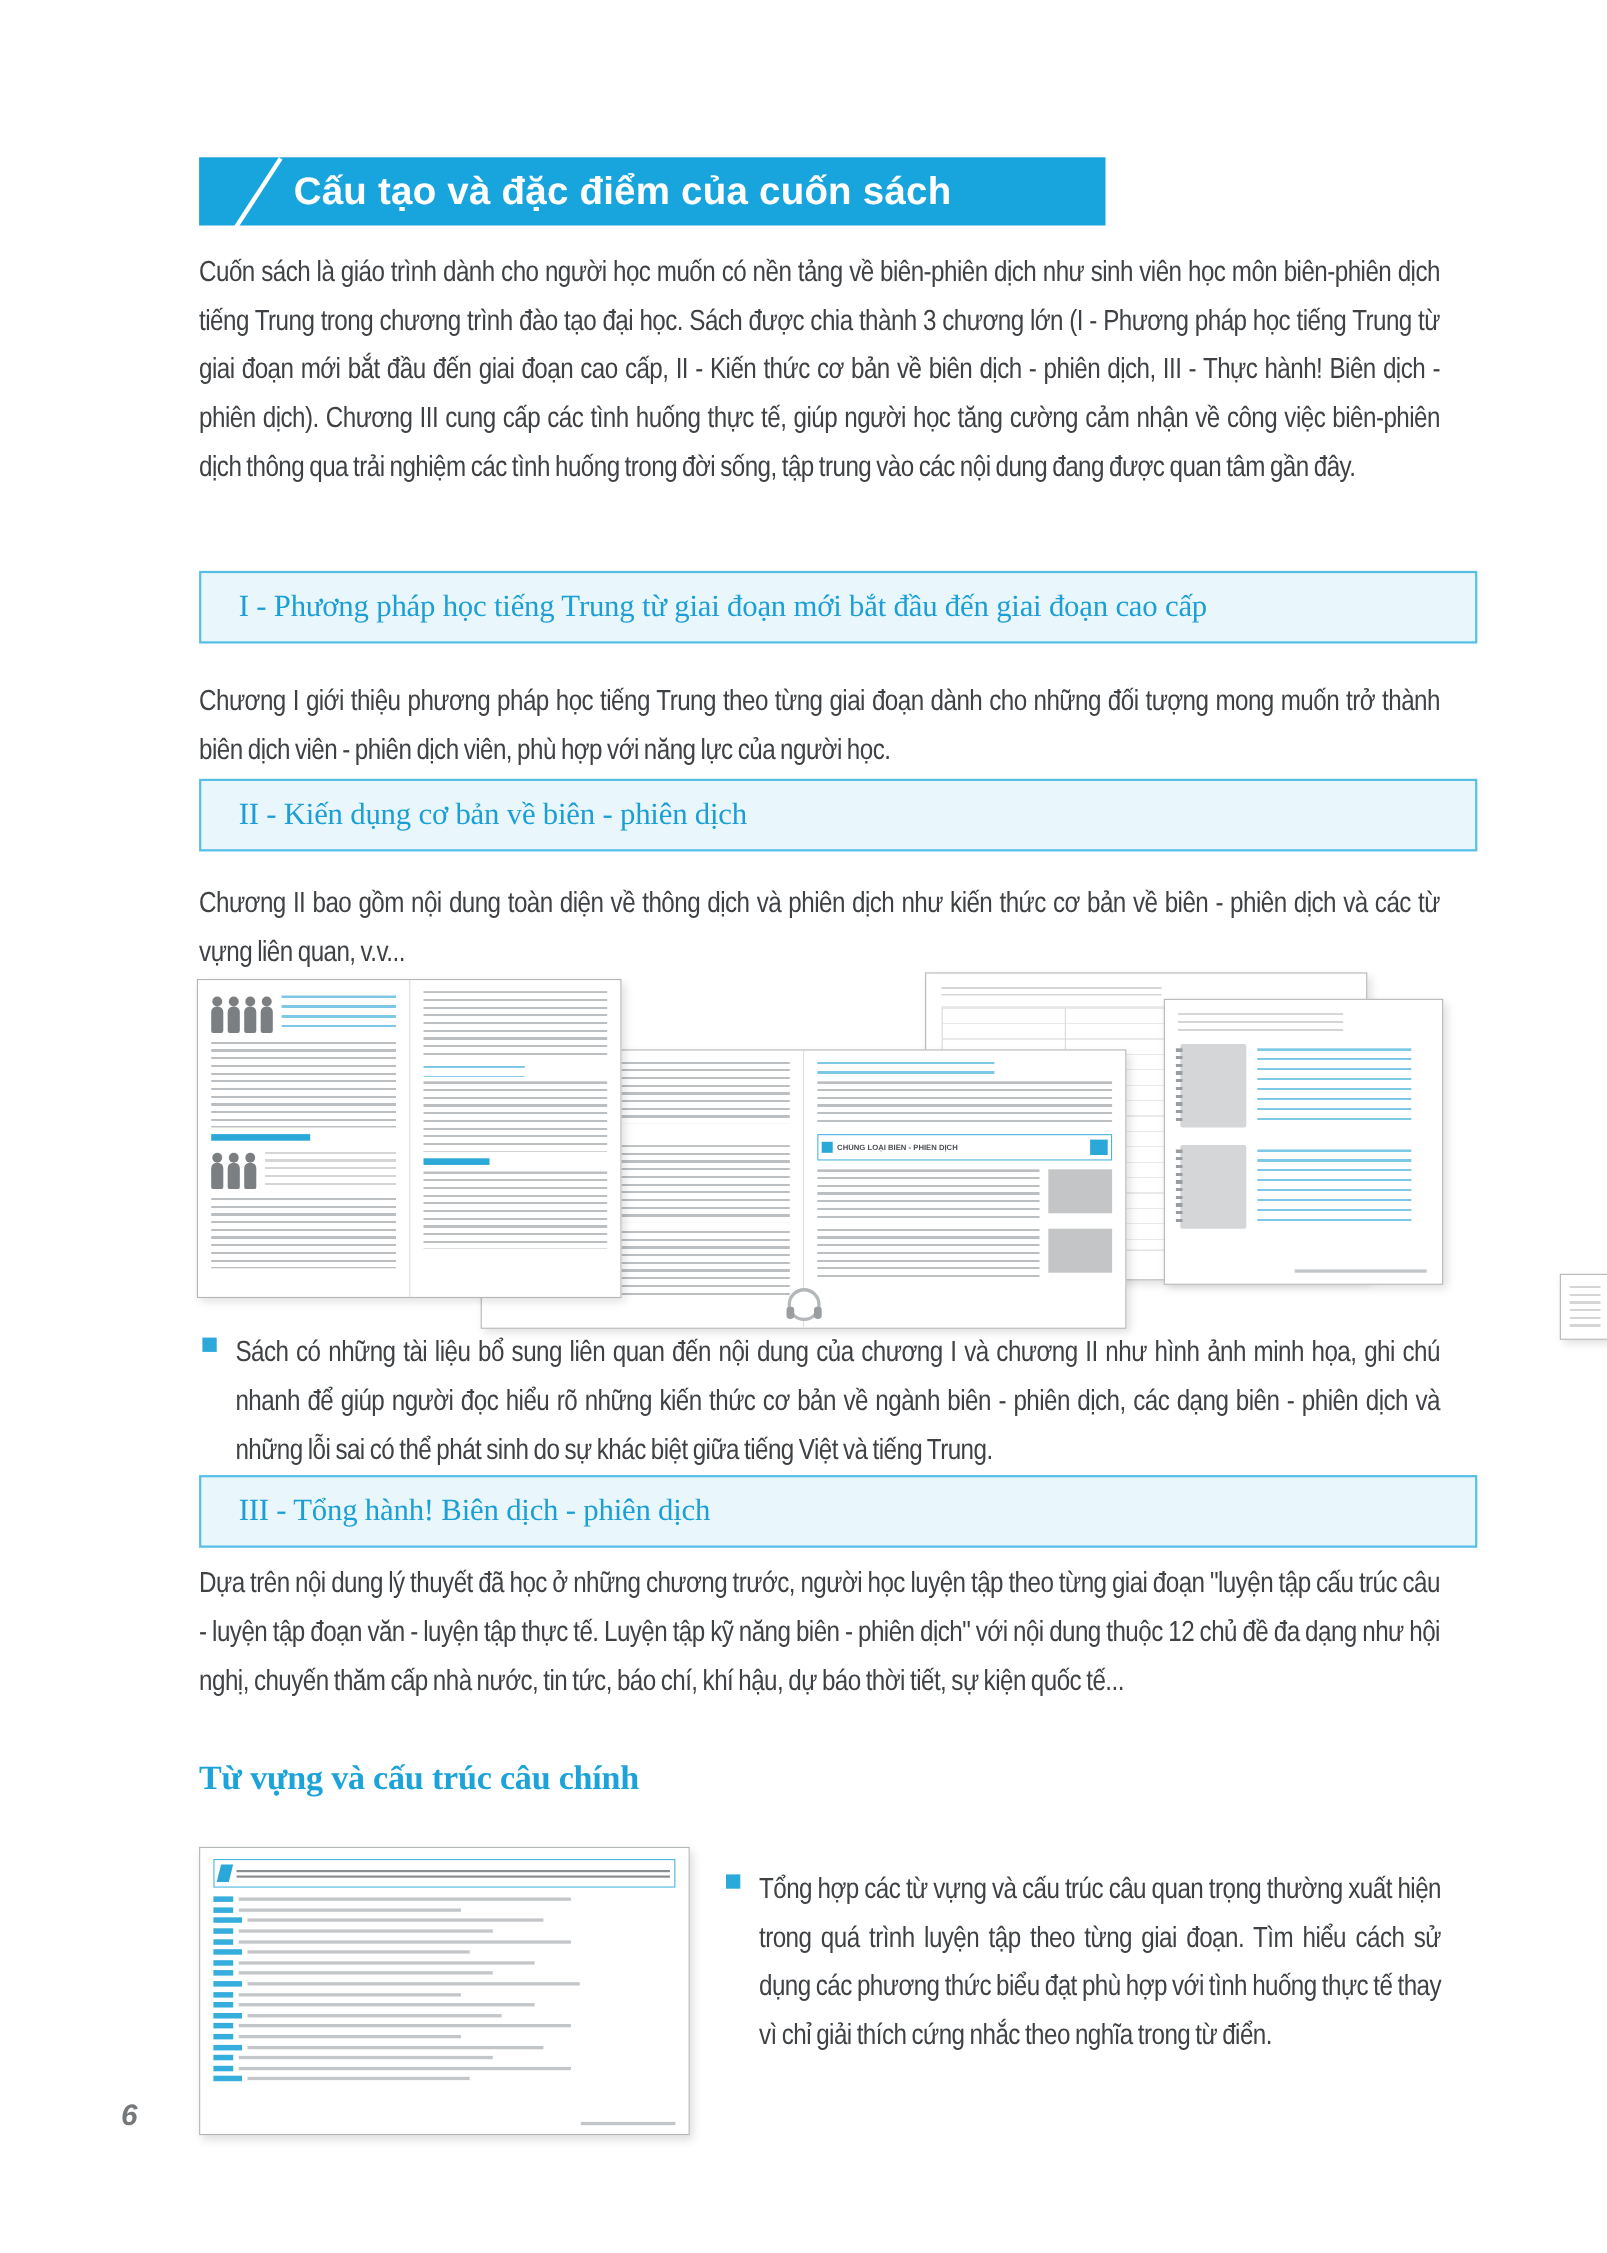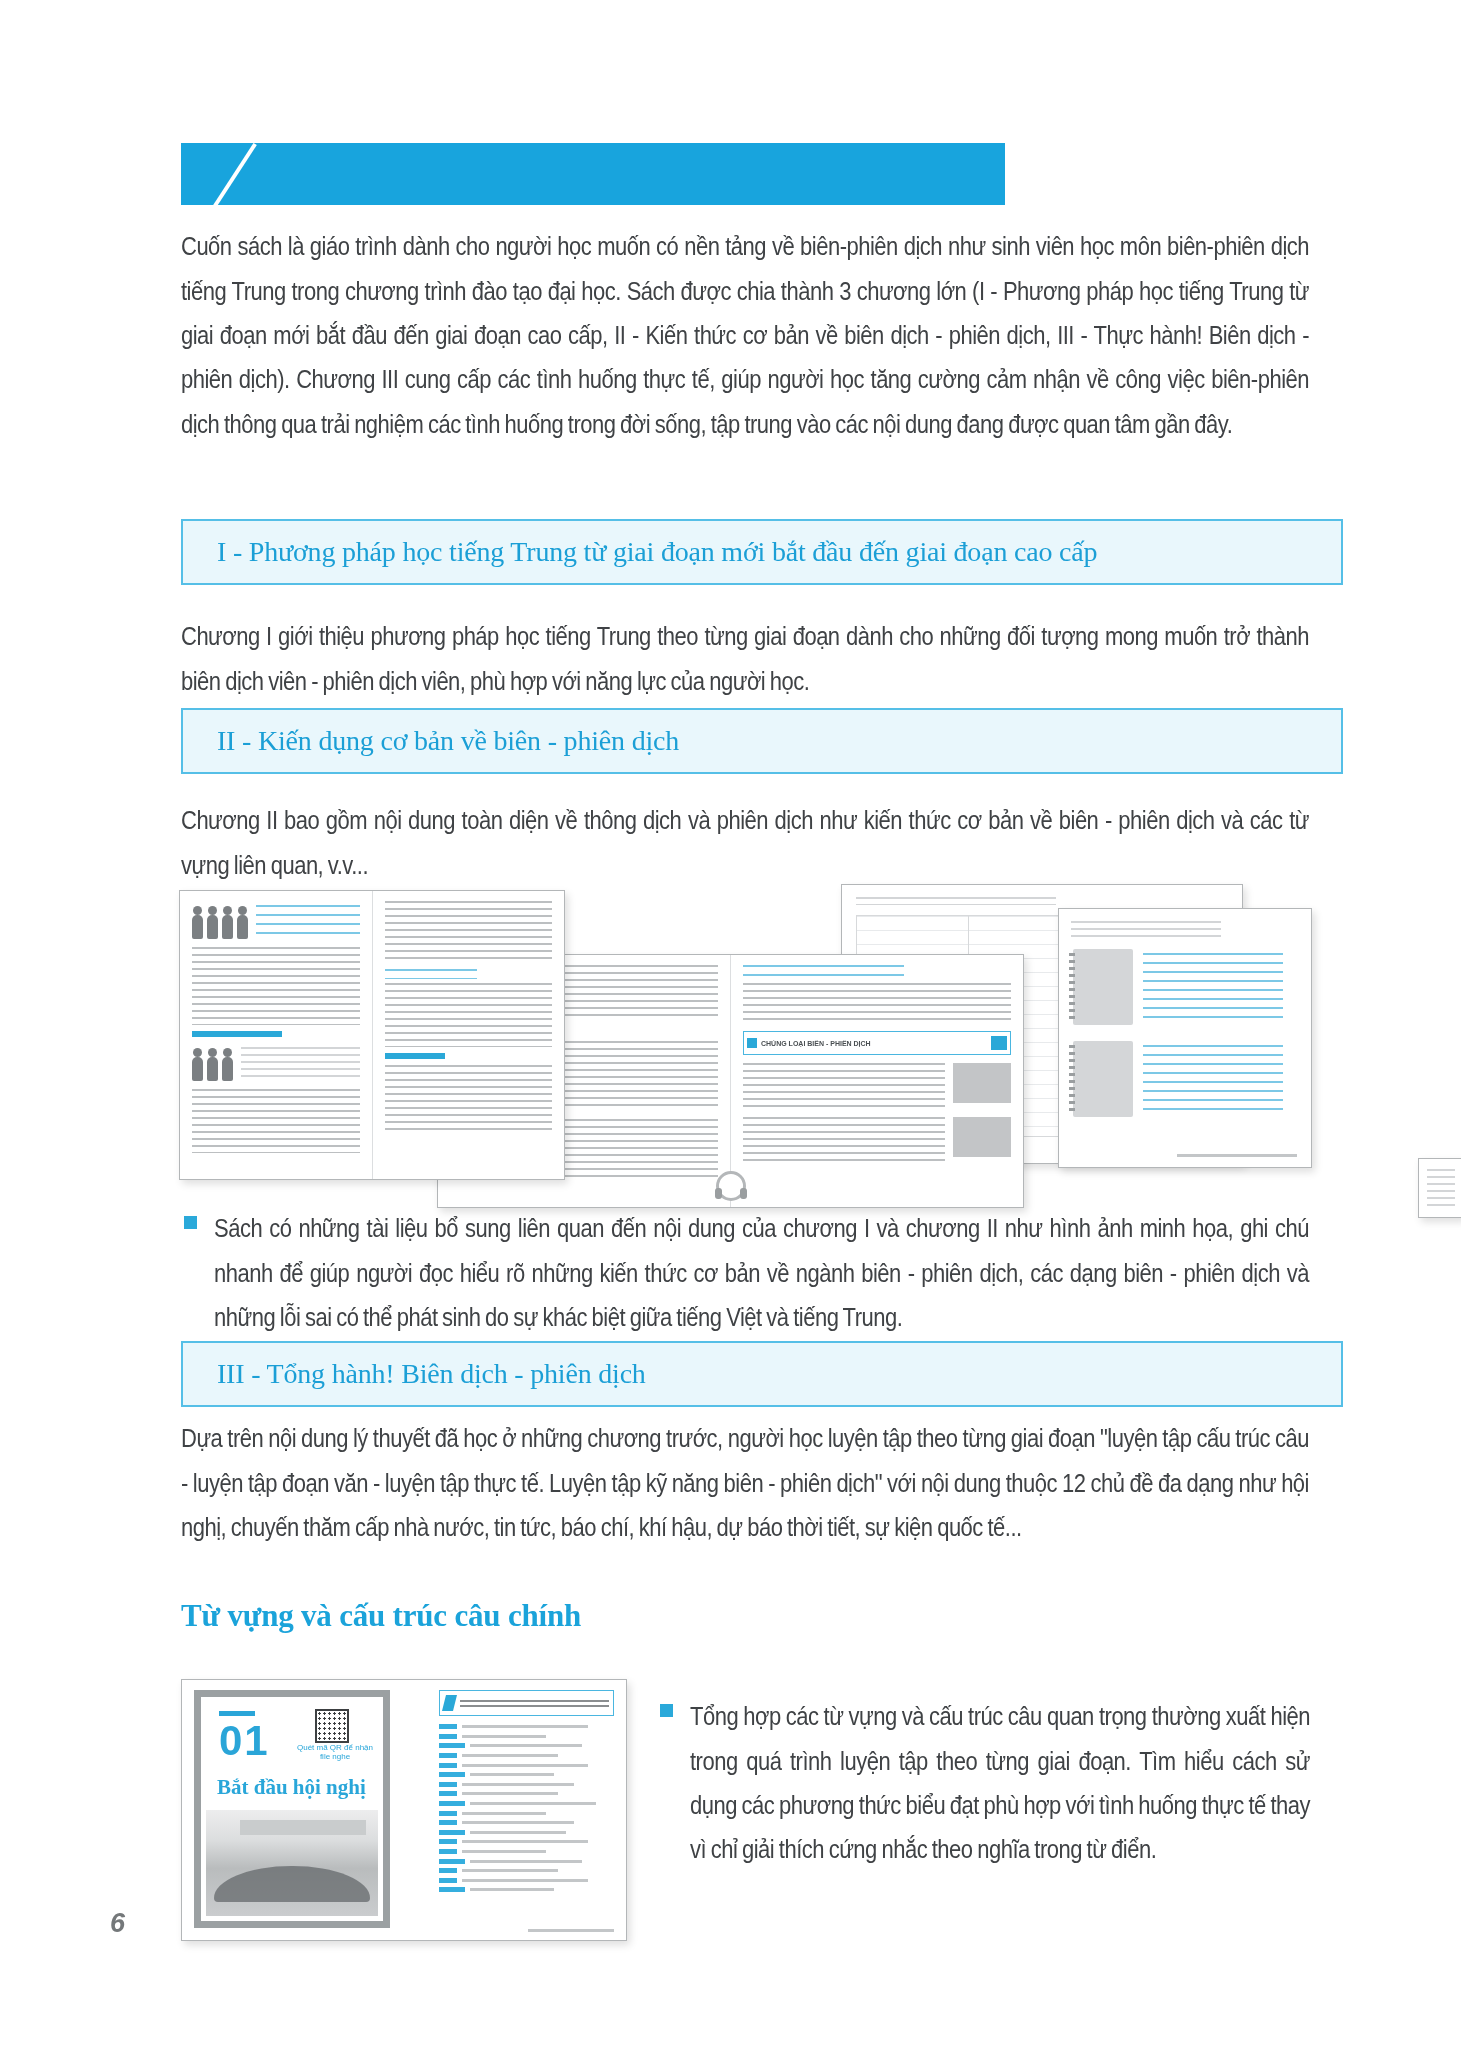--- a/index.html
+++ b/index.html
@@ -85,20 +85,21 @@
   .vrow:nth-child(4n+1) .vtx{width:72%;}
   .vrow:nth-child(4n+2) .vtx{width:48%;}
   .vrow:nth-child(4n+3) .vtx{width:64%;}
   .vfoot{position:absolute;bottom:8px;right:12px;width:86px;height:3px;background:#c3c6c8;}
 </style>
 </head>
 <body>
 
 <div class="abs banner">
   <div class="slash"></div>
+  <div class="btitle">Cấu tạo và đặc điểm của cuốn sách</div>
 </div>
 
 <div class="abs tx" style="left:181px;top:224px;width:1128px;">Cuốn sách là giáo trình dành cho người học muốn có nền tảng về biên-phiên dịch như sinh viên học môn biên-phiên dịch tiếng Trung trong chương trình đào tạo đại học. Sách được chia thành 3 chương lớn (I - Phương pháp học tiếng Trung từ giai đoạn mới bắt đầu đến giai đoạn cao cấp, II - Kiến thức cơ bản về biên dịch - phiên dịch, III - Thực hành! Biên dịch - phiên dịch). Chương III cung cấp các tình huống thực tế, giúp người học tăng cường cảm nhận về công việc biên-phiên dịch thông qua trải nghiệm các tình huống trong đời sống, tập trung vào các nội dung đang được quan tâm gần đây.</div>
 
 <div class="abs secbox" style="left:181px;top:519px;">
   <span class="slabel">I - Phương pháp học tiếng Trung từ giai đoạn mới bắt đầu đến giai đoạn cao cấp</span>
 </div>
 <div class="abs tx" style="left:181px;top:614px;width:1128px;">Chương I giới thiệu phương pháp học tiếng Trung theo từng giai đoạn dành cho những đối tượng mong muốn trở thành biên dịch viên - phiên dịch viên, phù hợp với năng lực của người học.</div>
 
 <div class="abs secbox" style="left:181px;top:708px;">
@@ -205,30 +206,20 @@
 </div>
 
 <div class="abs secbox" style="left:181px;top:1341px;">
   <span class="slabel">III - Tổng hành! Biên dịch - phiên dịch</span>
 </div>
 <div class="abs tx" style="left:181px;top:1416px;width:1128px;">Dựa trên nội dung lý thuyết đã học ở những chương trước, người học luyện tập theo từng giai đoạn "luyện tập cấu trúc câu - luyện tập đoạn văn - luyện tập thực tế. Luyện tập kỹ năng biên - phiên dịch" với nội dung thuộc 12 chủ đề đa dạng như hội nghị, chuyến thăm cấp nhà nước, tin tức, báo chí, khí hậu, dự báo thời tiết, sự kiện quốc tế...</div>
 
 <div class="abs vheading" style="left:181px;top:1598px;">Từ vựng và cấu trúc câu chính</div>
 
 <div class="abs bspread">
-  <div class="cover">
-    <div class="cframe">
-      <div class="cbar"></div>
-      <div class="cnum">01</div>
-      <div class="qr"></div>
-      <div class="qrcap">Quét mã QR để nhận file nghe</div>
-      <div class="ctitle">Bắt đầu hội nghị</div>
-      <div class="cphoto"></div>
-    </div>
-  </div>
   <div class="vpage">
     <div class="vhead">
       <div class="vslab"></div>
       <div class="vhl">
           <div></div>
           <div></div>
         </div>
     </div>
     <div style="margin-top:6px;">
       <div class="vrow">

